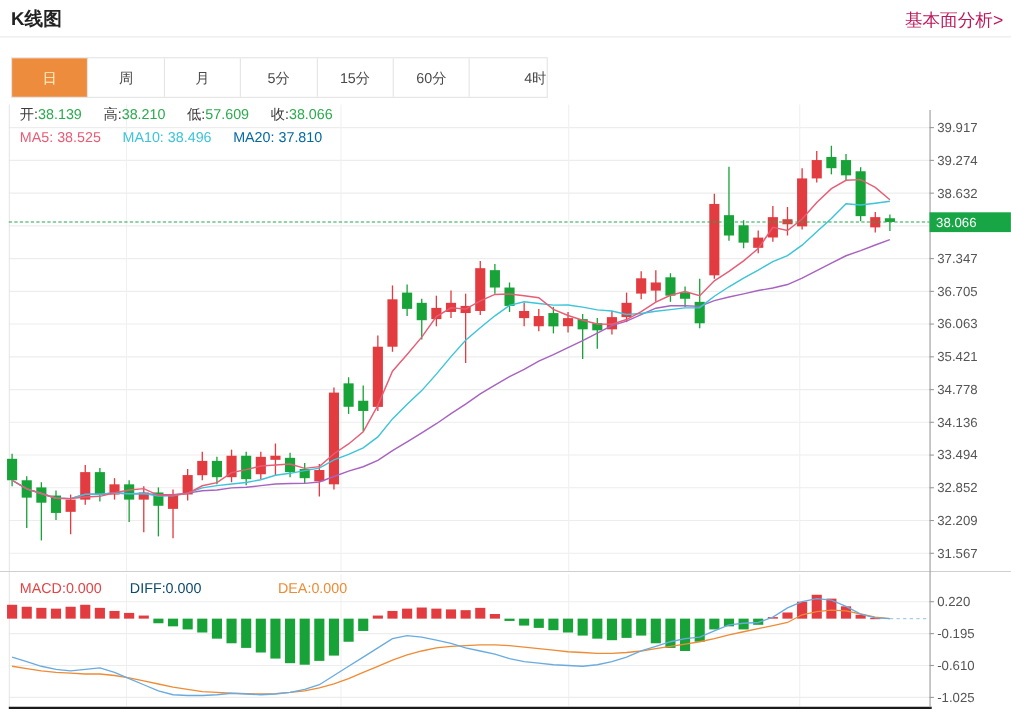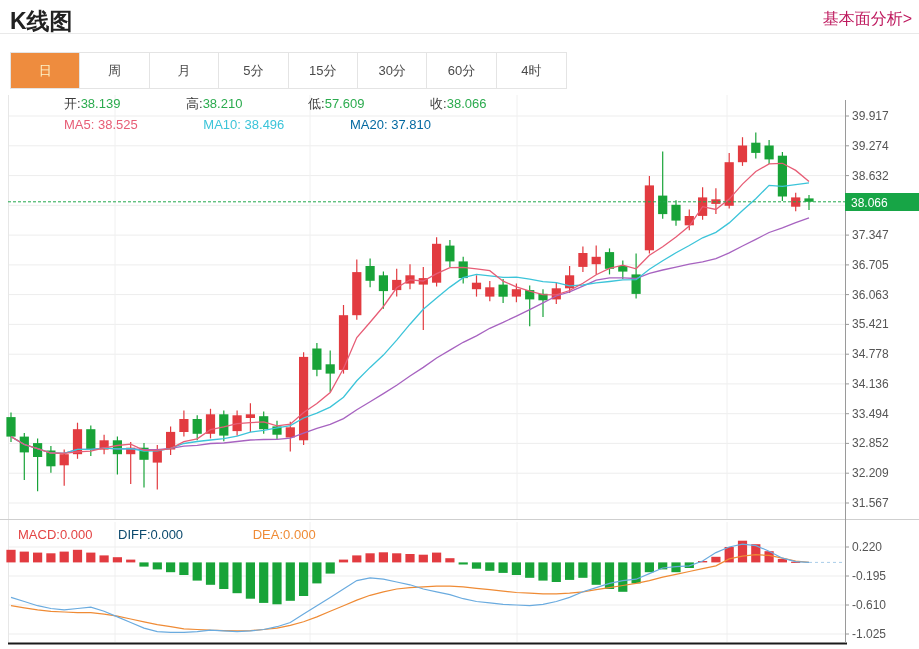--- a/index.html
+++ b/index.html
@@ -1,30 +1,30 @@
 <!DOCTYPE html>
 <html><head>
 <meta charset="utf-8">
 <style>
   html,body{margin:0;padding:0;background:#fff;}
   .page{position:relative;width:919px;height:649px;background:#fff;overflow:hidden;
         font-family:"Liberation Sans","DejaVu Sans",sans-serif;}
-  .hdr-title{position:absolute;left:10px;top:6px;font-size:23px;font-weight:bold;color:#222;}
+  .hdr-title{position:absolute;left:10px;top:6px;font-size:17px;font-weight:bold;color:#222;}
   .hdr-link{position:absolute;right:7px;top:9px;font-size:16px;color:#be185d;text-decoration:none;cursor:pointer;}
   .title-divider{position:absolute;left:0;right:0;top:33px;height:1px;background:#e9e9e9;}
   .tabs{position:absolute;left:10px;top:52px;display:flex;border:1px solid #e4e4e4;z-index:3;background:#fff;}
   .tab{width:69.4px;height:35px;line-height:35px;text-align:center;font-size:13px;color:#4a4a4a;
        border-right:1px solid #e4e4e4;cursor:pointer;box-sizing:border-box;}
-  .tab:last-child{border-right:none;}
+  .tab:last-child{border-right:none;text-align:right;}
   .tab.active{background:#ee8c3e;color:#fdf3c9;}
   .overlay{position:absolute;z-index:2;font-size:13px;white-space:nowrap;}
   .ohlc-row{left:18px;top:95px;}
   .ma-row{left:18px;top:117px;}
   .macd-row{left:18px;top:527px;}
-  .grp{margin-right:16px;margin-left:46px;}
+  .grp{margin-right:16px;}
   .grp-w{margin-right:22px;text-align:right;}
   .lbl{color:#3c3c3c;}
   .val-green{color:#2bab4e;}
   .ma5{color:#e75d76;}
   .ma10{color:#3cc4d9;}
   .ma20{color:#0369a1;}
   .macd-red{color:#e34444;}
   .macd-blue{color:#0c4a6e;}
   .macd-orange{color:#ef8b35;margin-left:44px;}
   #chart-svg{position:absolute;left:0;top:0;z-index:1;}
@@ -36,21 +36,20 @@
   <div class="hdr-title">K线图</div>
   <a class="hdr-link">基本面分析&gt;</a>
   <div class="title-divider"></div>
 
   <div class="tabs" id="tabs">
       <div class="tab active">日</div>
       <div class="tab">周</div>
       <div class="tab">月</div>
       <div class="tab">5分</div>
       <div class="tab">15分</div>
-      <div class="tab">30分</div>
       <div class="tab">60分</div>
       <div class="tab">4时</div>
     </div>
 
   <div class="overlay ohlc-row">
     <span class="grp"><span class="lbl">开:</span><span class="val-green">38.139</span></span>
     <span class="grp"><span class="lbl">高:</span><span class="val-green">38.210</span></span>
     <span class="grp"><span class="lbl">低:</span><span class="val-green">57.609</span></span>
     <span class="grp"><span class="lbl">收:</span><span class="val-green">38.066</span></span>
   </div>

